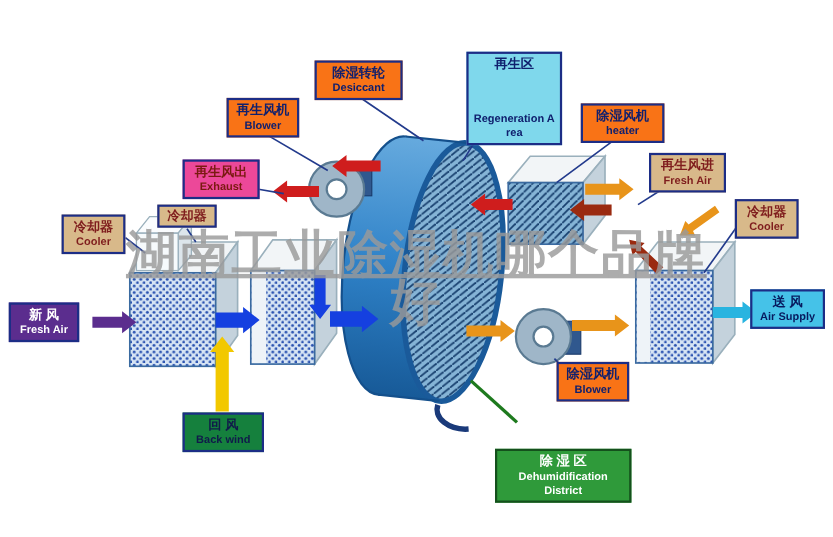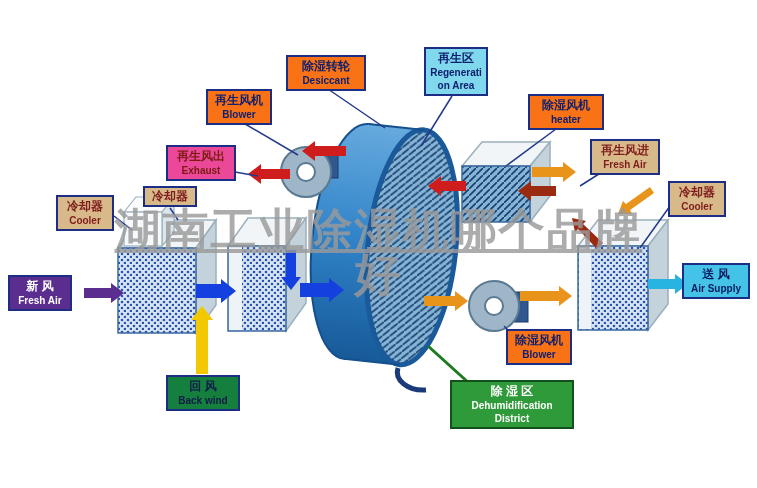--- a/index.html
+++ b/index.html
@@ -7,29 +7,29 @@
     position:relative;width:757px;height:488px;background:#ffffff;overflow:hidden;
     font-family:"Liberation Sans", sans-serif;
   }
   .stage svg{position:absolute;left:0;top:0;}
   .label{
     position:absolute;border:2px solid #1c2d86;text-align:center;font-weight:bold;
     padding:2px 3px;line-height:1.25;box-sizing:border-box;z-index:5;
   }
   .label .zh{display:block;font-size:12px;line-height:15px;}
   .label .en{display:block;font-size:10px;line-height:13px;}
-  .en.break{word-break:break-all;}
+  .en.break{word-break:break-all;margin-top:36px;}
   .steel{background:#f97316;color:#10206e;}
   .cyanbg{background:#7fd8ec;color:#10206e;}
   .tan{background:#d8b98a;color:#7f1d1d;}
   .tan-maroon{background:#ec4899;color:#7a1a10;}
   .purple{background:#5b2d8e;color:#ffffff;}
   .supply{background:#45c2e8;color:#071a5e;}
   .yellow{background:#15803d;color:#101a4a;}
-  .green{background:#2f9a3a;color:#ffffff;border-color:#14501c;}
+  .green{background:#2f9a3a;color:#ffffff;border-color:#14501c;margin-top:28px;}
   .watermark{
     position:absolute;left:0;width:757px;text-align:center;z-index:9;
     color:#9a9a9a;opacity:0.82;font-weight:bold;font-size:46px;letter-spacing:2px;
     font-family:"Liberation Serif", serif;pointer-events:none;white-space:nowrap;
   }
   .wm1{top:200px;text-decoration:underline;}
   .wm2{top:244px;}
 </style>
 </head>
 <body>
@@ -134,21 +134,21 @@
       <line x1="520" y1="342" x2="504" y2="326"></line>
     </g>
     <line x1="470" y1="384" x2="428" y2="346" stroke="#1e7a1e" stroke-width="3"></line>
   </svg>
 
   <div class="label steel" style="left:286px;top:55px;width:80px">
     <span class="zh">除湿转轮</span>
     <span class="en">Desiccant</span>
   </div>
 
-  <div class="label cyanbg" style="left:424px;top:47px;width:64px">
+  <div class="label cyanbg" style="left:424px;top:47px;width:87px">
     <span class="zh">再生区</span>
     <span class="en break">Regeneration Area</span>
   </div>
 
   <div class="label steel" style="left:206px;top:89px;width:66px">
     <span class="zh">再生风机</span>
     <span class="en">Blower</span>
   </div>
 
   <div class="label steel" style="left:528px;top:94px;width:76px">

